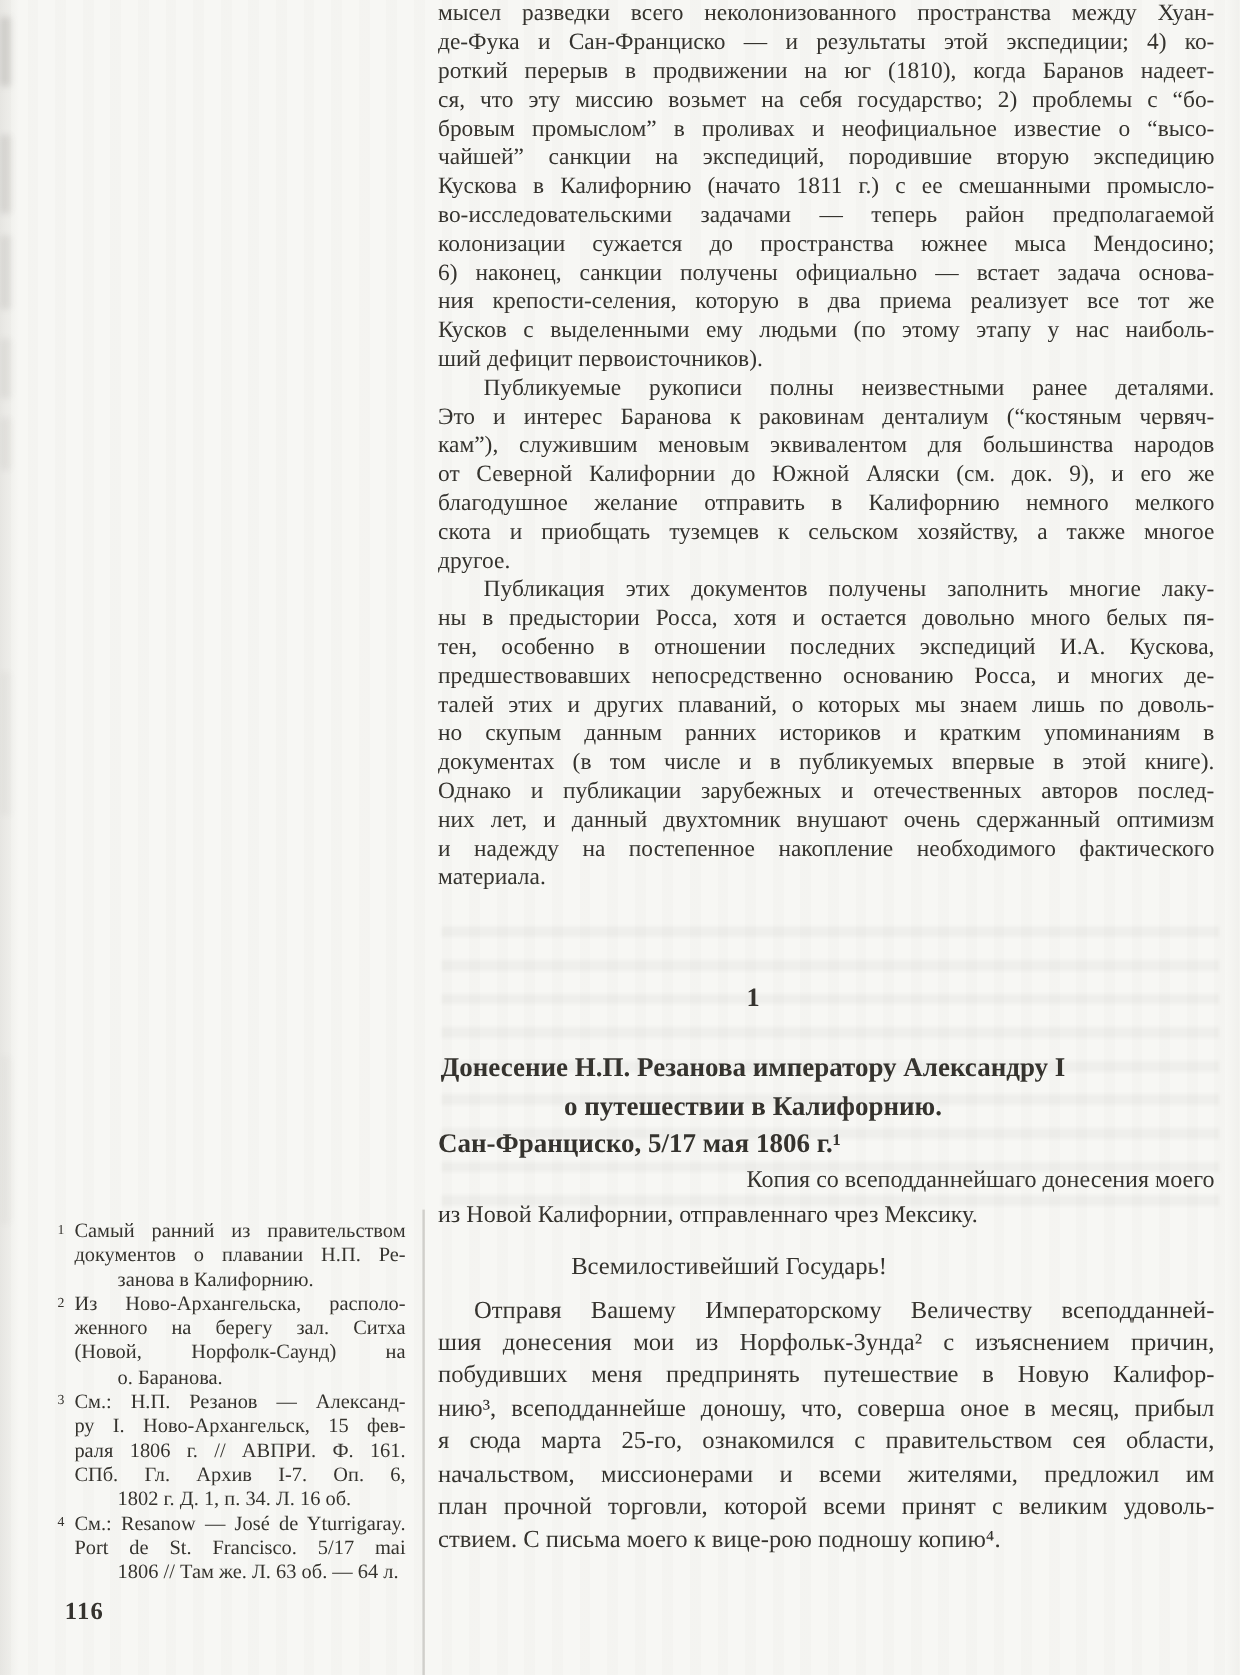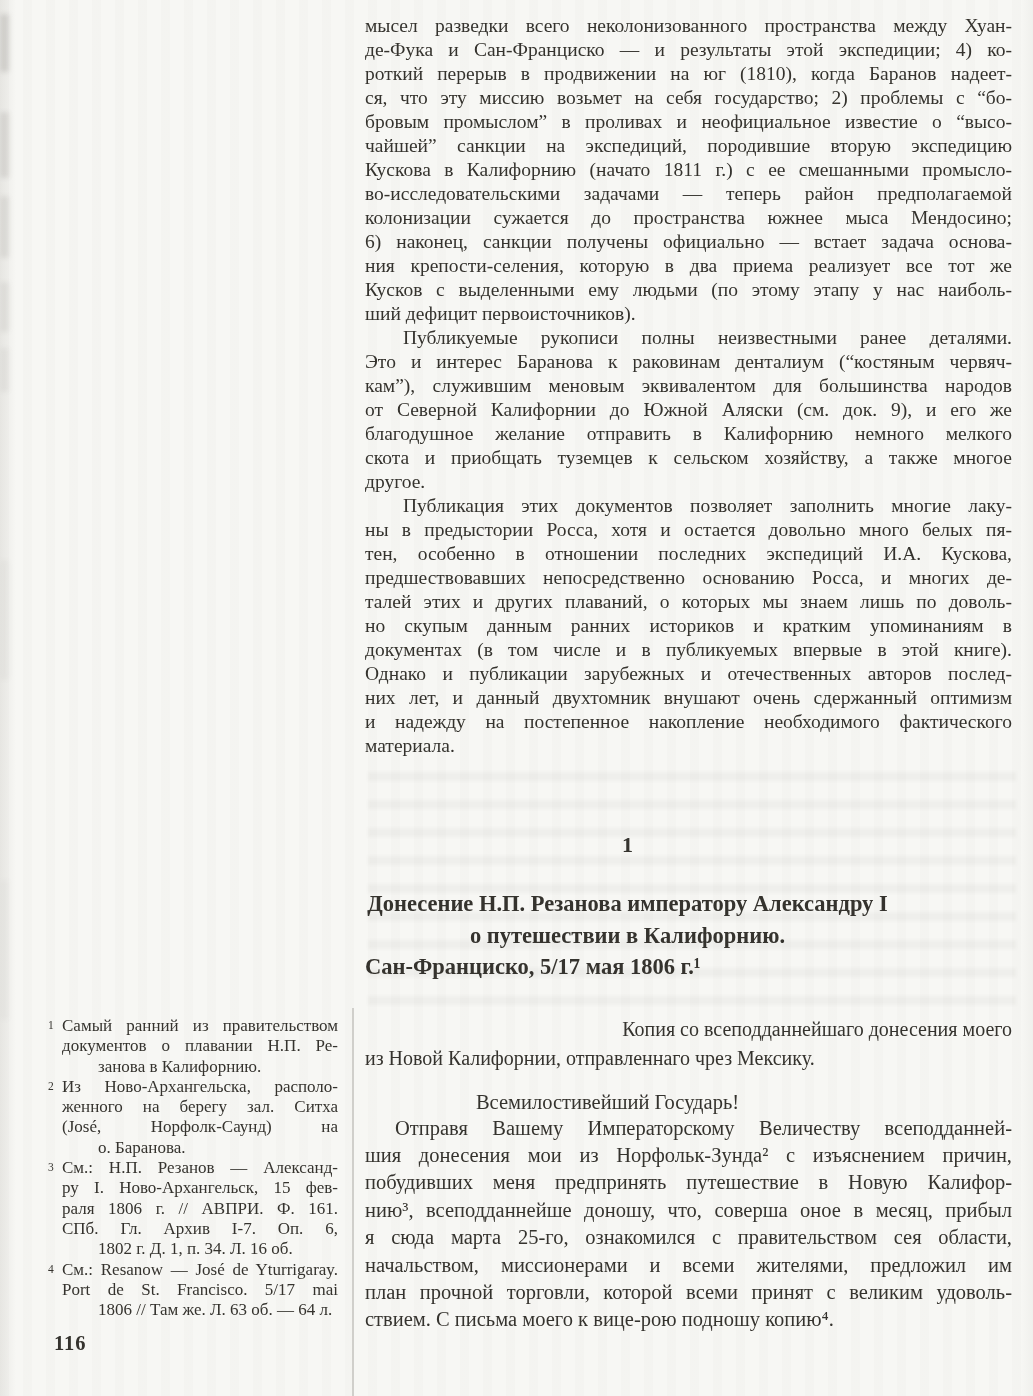--- a/index.html
+++ b/index.html
@@ -14,32 +14,32 @@
       #f7f7f4;
   }
   .edge-smudge{position:absolute;left:0;width:9px;background:rgba(105,102,95,0.20);filter:blur(2.5px);border-radius:3px;}
   .ghost-stripes{
     position:absolute;left:368px;top:772px;width:648px;height:238px;
     background:repeating-linear-gradient(180deg, rgba(70,68,60,0.045) 0 9px, rgba(0,0,0,0) 9px 28px);
     filter:blur(1.5px);pointer-events:none;
   }
   .gutter-line{position:absolute;left:352px;top:1008px;width:1.5px;height:388px;background:rgba(80,78,70,0.22);}
 
-  .main{position:absolute;left:365px;top:14px;width:647px;}
+  .main{position:absolute;left:365px;top:0;width:647px;}
   .line{font-size:19.5px;line-height:24px;text-align:justify;text-align-last:justify;}
   .para .line:last-of-type{text-align-last:left;font-family:Liberation Serif, serif;}
   .para.indent .line:first-of-type{text-indent:38px;}
 
   .sec-num{margin-top:72px;padding-right:122px;text-align:center;font-weight:bold;font-size:22px;line-height:30px;}
   .title{margin-top:28px;padding-right:122px;}
   .title .line{font-weight:bold;font-size:22.5px;line-height:31.5px;text-align-last:center;}
-  .copy-note{margin-top:32px;}
+  .copy-note{}
   .copy-note .line{font-size:20px;line-height:29px;text-align:right;text-align-last:right;}
   .salutation{margin-top:16px;padding-right:162px;text-align:center;font-size:20.5px;line-height:26px;}
-  .letter{}
+  .letter{margin-top:10px;}
   .letter .line{font-size:20.5px;line-height:27.4px;}
   .letter .line:first-of-type{text-indent:30px;}
   .letter .line:last-of-type{text-align-last:left;}
 
   .footnotes{position:absolute;left:48px;top:1016px;width:290px;}
   .footnote{display:flex;align-items:flex-start;}
   .fn-marker{flex:0 0 14px;font-size:11.5px;line-height:20.3px;position:relative;top:-1px;}
   .fn-body{flex:1;}
   .fn-line{font-size:17px;line-height:20.3px;text-align:justify;text-align-last:justify;}
   .fn-line:last-child{text-align-last:left;margin-left:36px;}
@@ -84,21 +84,21 @@
       <div class="line">Это и интерес Баранова к раковинам денталиум (“костяным червяч-</div>
       <div class="line">кам”), служившим меновым эквивалентом для большинства народов</div>
       <div class="line">от Северной Калифорнии до Южной Аляски (см. док. 9), и его же</div>
       <div class="line">благодушное желание отправить в Калифорнию немного мелкого</div>
       <div class="line">скота и приобщать туземцев к сельском хозяйству, а также многое</div>
       <div class="line">другое.</div>
     </div>
 
   <div class="para indent">
 
-  <div class="line">Публикация этих документов позволяет заполнить многие лаку-</div>
+  <div class="line">Публикация этих документов получены заполнить многие лаку-</div>
       <div class="line">ны в предыстории Росса, хотя и остается довольно много белых пя-</div>
       <div class="line">тен, особенно в отношении последних экспедиций И.А. Кускова,</div>
       <div class="line">предшествовавших непосредственно основанию Росса, и многих де-</div>
       <div class="line">талей этих и других плаваний, о которых мы знаем лишь по доволь-</div>
       <div class="line">но скупым данным ранних историков и кратким упоминаниям в</div>
       <div class="line">документах (в том числе и в публикуемых впервые в этой книге).</div>
       <div class="line">Однако и публикации зарубежных и отечественных авторов послед-</div>
       <div class="line">них лет, и данный двухтомник внушают очень сдержанный оптимизм</div>
       <div class="line">и надежду на постепенное накопление необходимого фактического</div>
       <div class="line">материала.</div>
@@ -143,21 +143,21 @@
         <div class="fn-line">Самый ранний из правительством</div>
         <div class="fn-line">документов о плавании Н.П. Ре-</div>
         <div class="fn-line">занова в Калифорнию.</div>
       </div>
     </div>
     <div class="footnote">
       <span class="fn-marker">2</span>
       <div class="fn-body">
         <div class="fn-line">Из Ново-Архангельска, располо-</div>
         <div class="fn-line">женного на берегу зал. Ситха</div>
-        <div class="fn-line">(José, Норфолк-Саунд) на</div>
+        <div class="fn-line">(Новой, Норфолк-Саунд) на</div>
         <div class="fn-line">о. Баранова.</div>
       </div>
     </div>
     <div class="footnote">
       <span class="fn-marker">3</span>
       <div class="fn-body">
         <div class="fn-line">См.: Н.П. Резанов — Александ-</div>
         <div class="fn-line">ру I. Ново-Архангельск, 15 фев-</div>
         <div class="fn-line">раля 1806 г. // АВПРИ. Ф. 161.</div>
         <div class="fn-line">СПб. Гл. Архив I-7. Оп. 6,</div>

